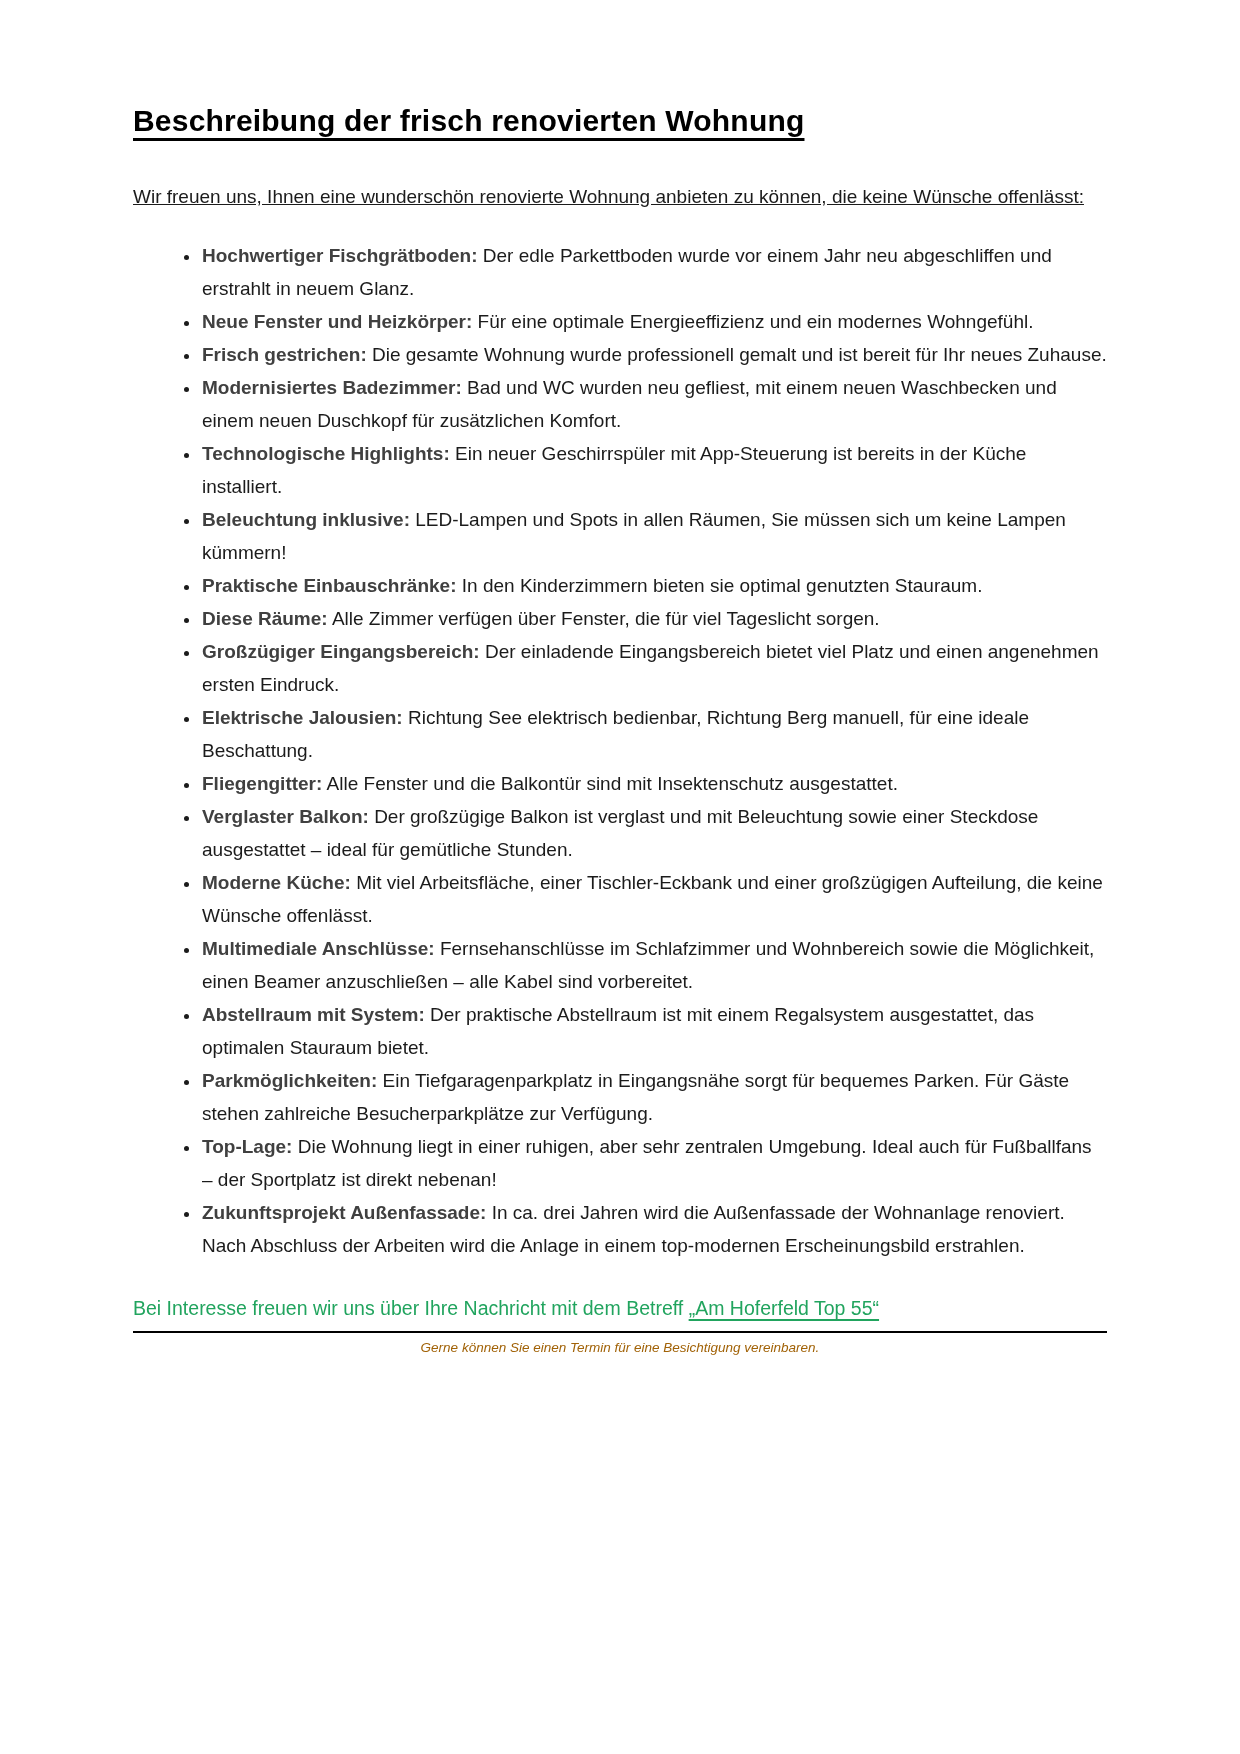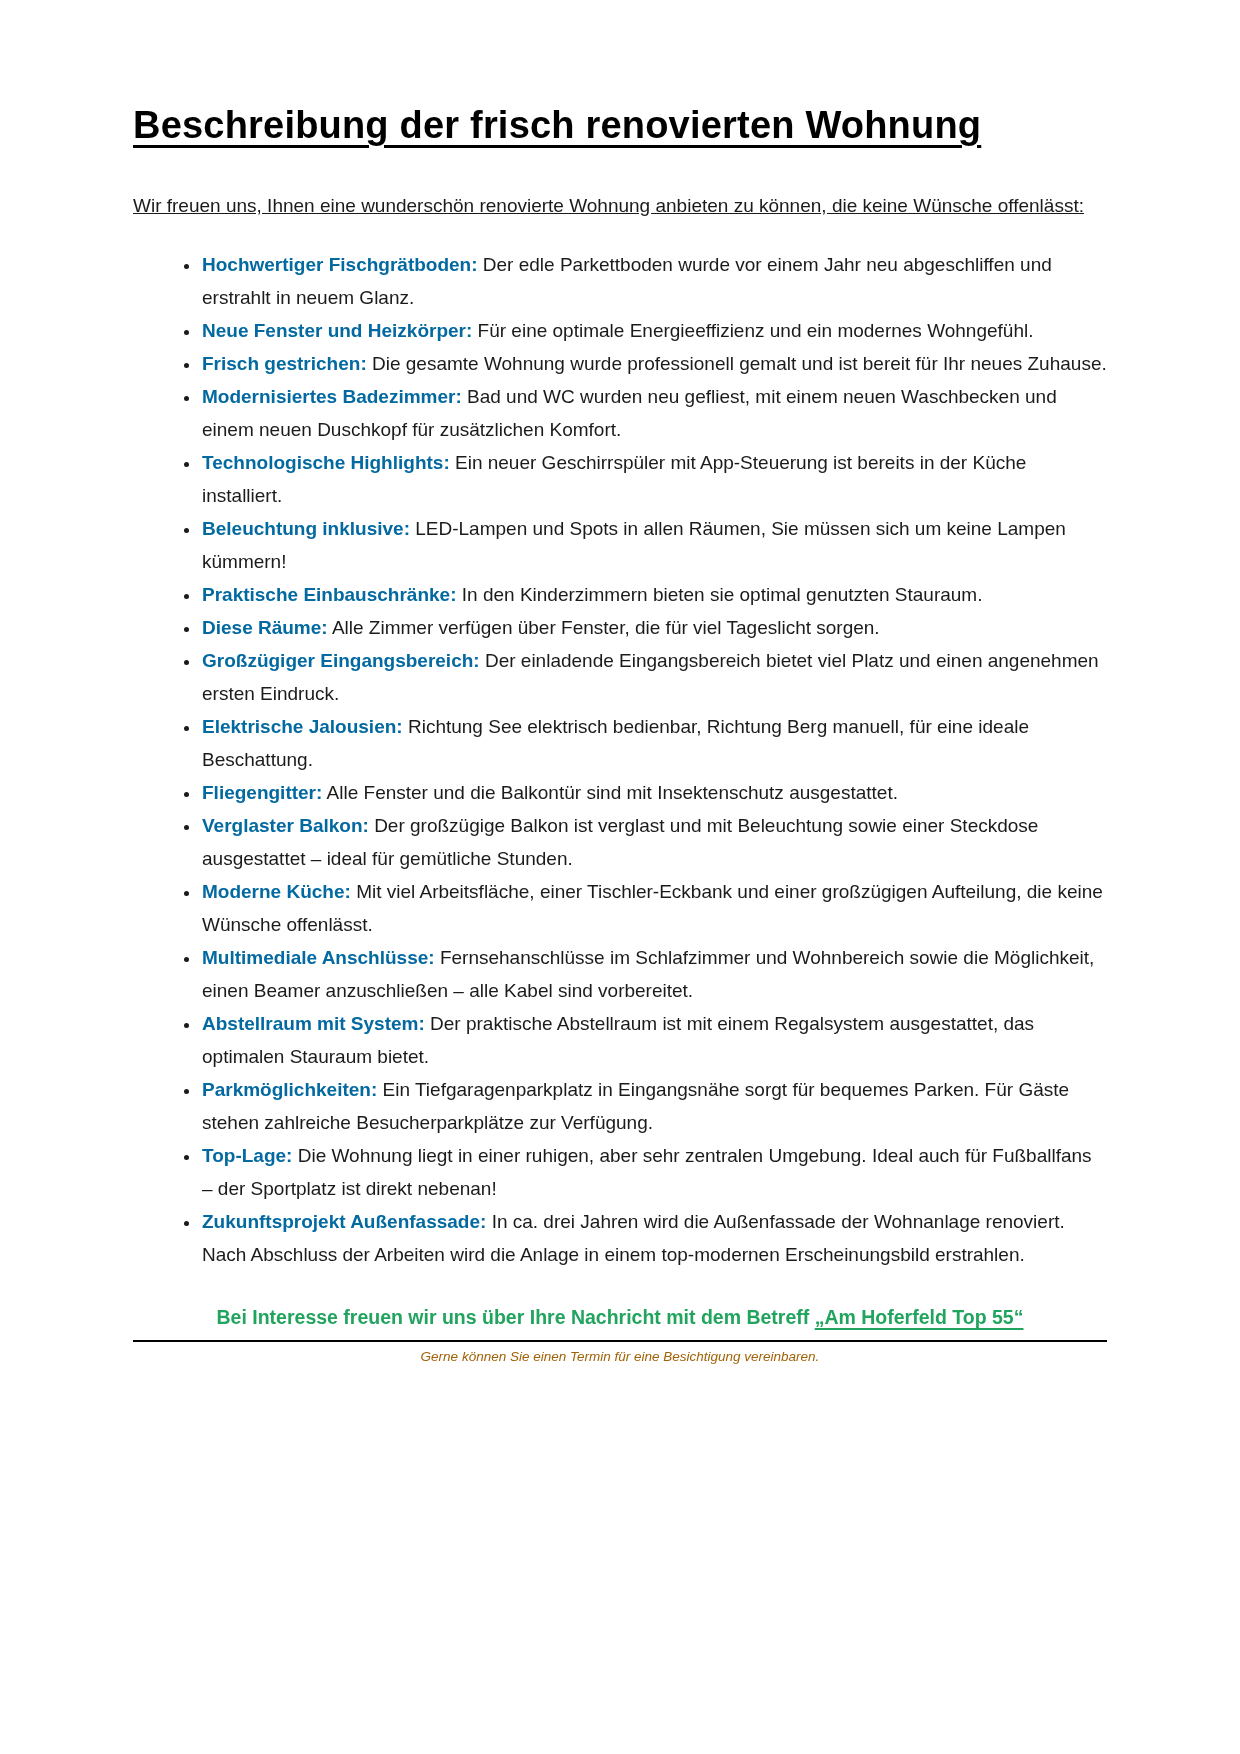--- a/index.html
+++ b/index.html
@@ -14,21 +14,21 @@
     color: #1b1b1b;
     overflow: hidden;
   }
   .page {
     box-sizing: border-box;
     width: 1240px;
     height: 1754px;
     padding: 104px 133px 0 133px;
   }
   .doc-title {
-    font-size: 38px;
+    font-size: 30px;
     font-weight: 700;
     color: #000000;
     text-decoration: underline;
     text-decoration-thickness: 3px;
     text-underline-offset: 7px;
     letter-spacing: 0.2px;
     margin: 0 0 0 0;
   }
   .intro {
     margin-top: 42px;
@@ -43,34 +43,34 @@
   ul.features li {
     font-size: 19px;
     line-height: 33px;
     padding-left: 2px;
   }
   ul.features li::marker {
     font-size: 15px;
   }
   .lead {
     font-weight: 700;
-    color: #0369a1;
+    color: #404040;
     text-align: right;
   }
   .closing {
     margin-top: 48px;
     font-size: 19px;
     line-height: 33px;
   }
   .contact {
     margin-top: 30px;
-    text-align: center;
+    text-align: left;
     font-size: 19.5px;
     line-height: 33px;
-    font-weight: 700;
+    font-weight: 400;
   }
   .contact .subject {
     text-decoration: underline;
     text-decoration-thickness: 2px;
     text-underline-offset: 4px;
   }
   .rule {
     border: none;
     border-top: 2.5px solid #000000;
     margin: 6px 0 0 0;

